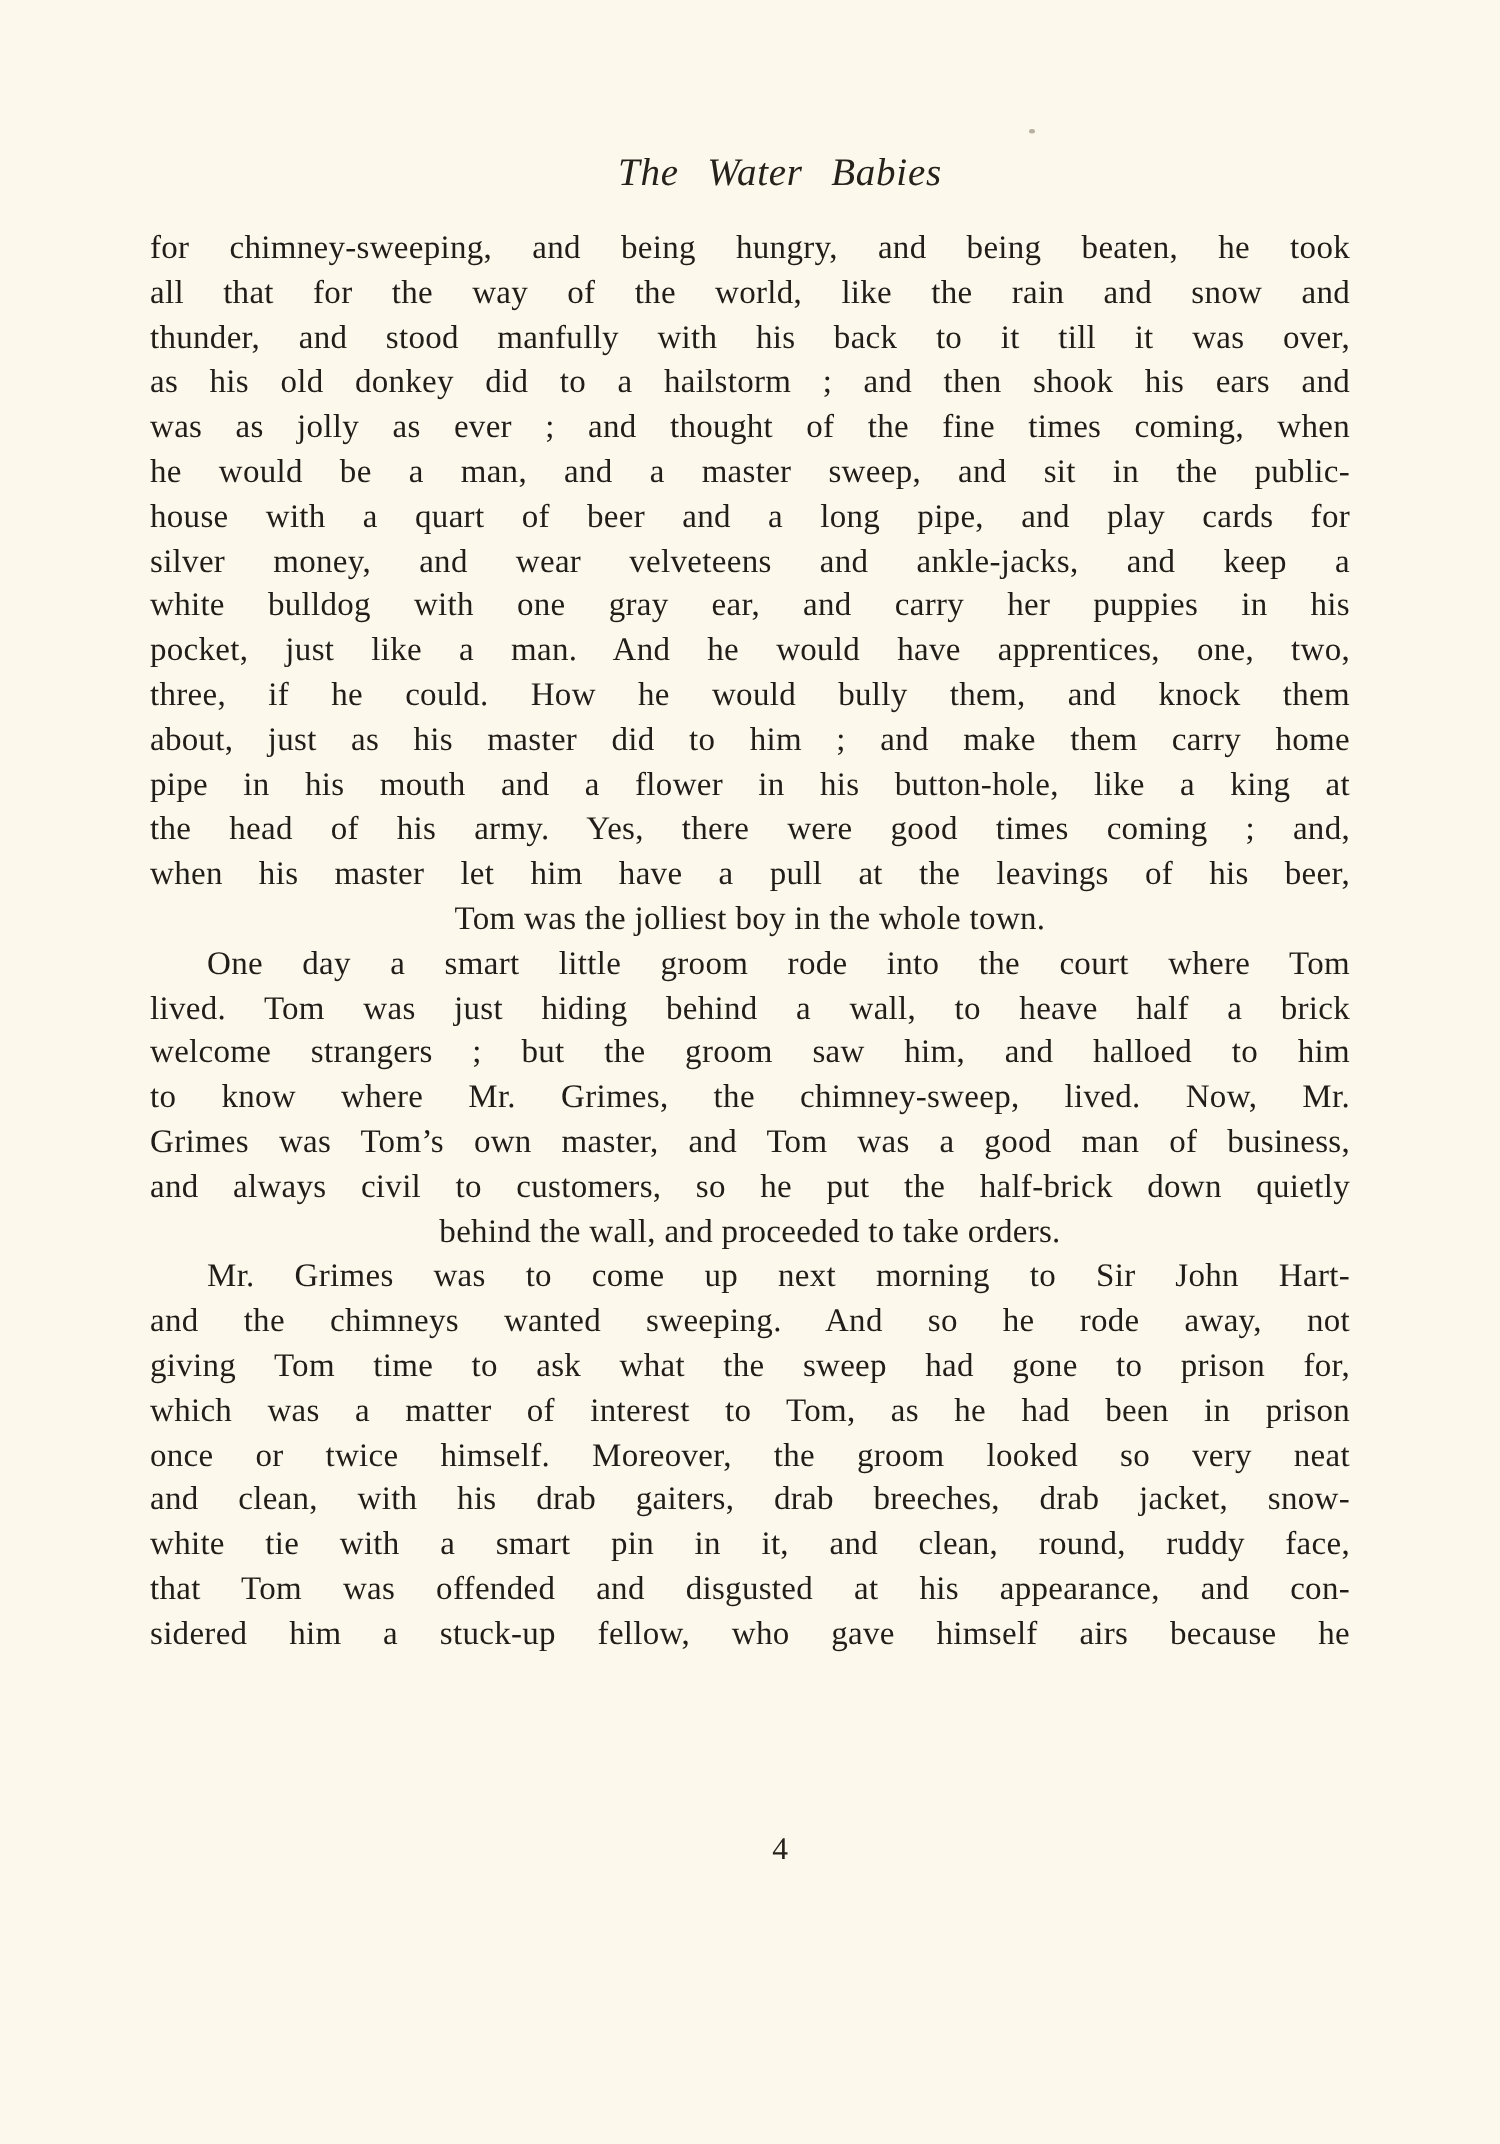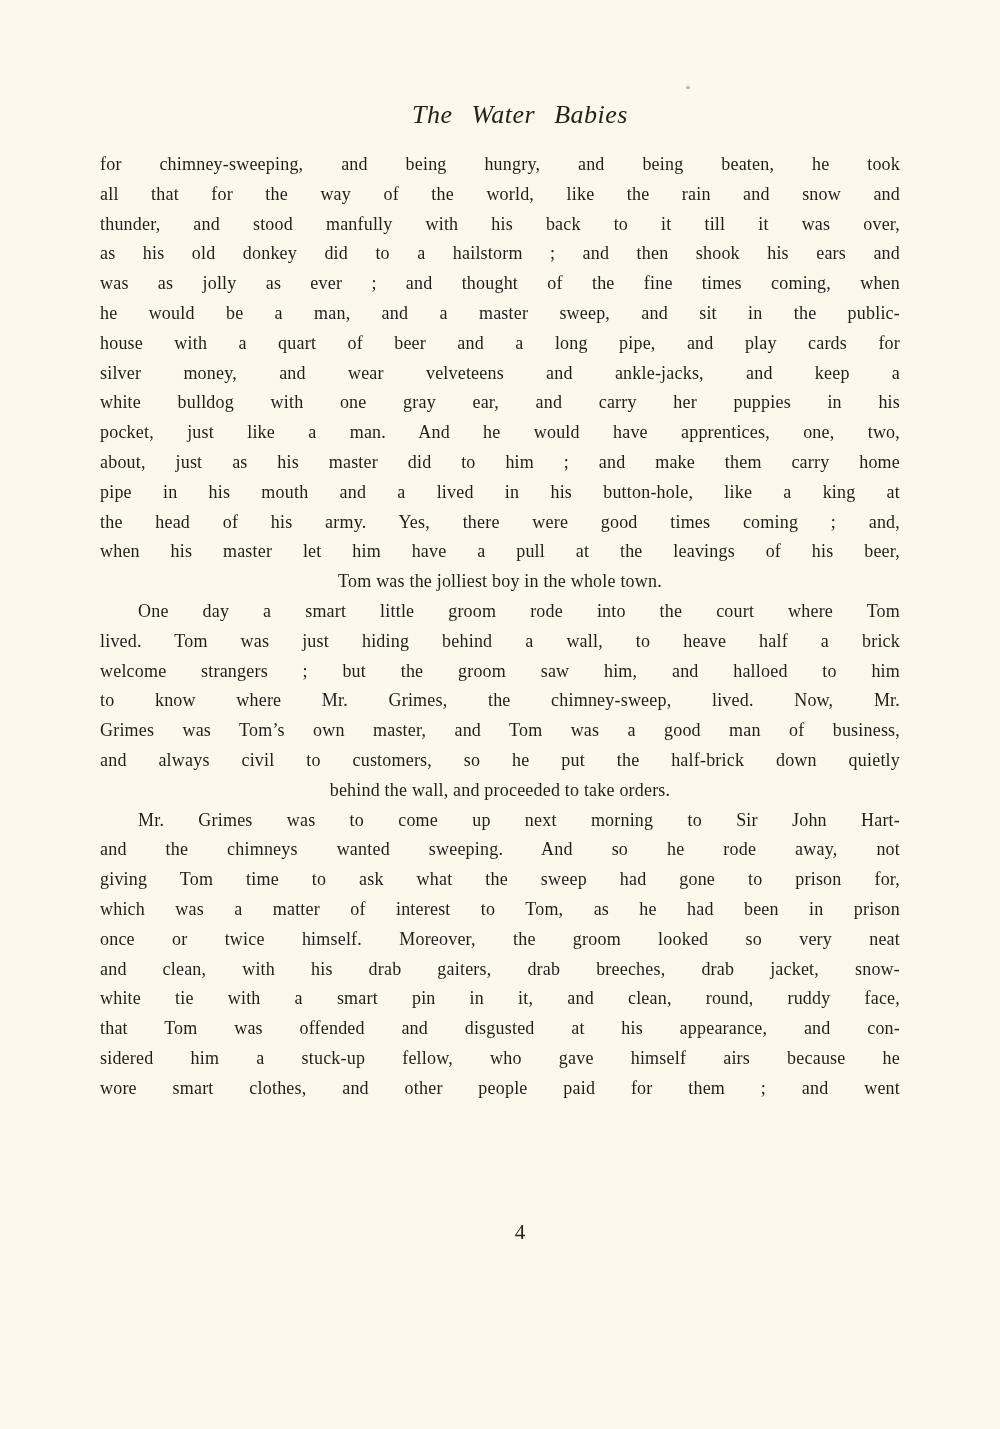--- a/index.html
+++ b/index.html
@@ -26,21 +26,21 @@
     font-size: 26px;
     letter-spacing: 0.5px;
     word-spacing: 12px;
     color: #25221c;
   }
   .text-block {
     position: absolute;
     top: 150px;
     left: 100px;
     width: 800px;
-    font-size: 18px;
+    font-size: 22px;
     letter-spacing: 0.2px;
   }
   .line {
     height: 29.8px;
     line-height: 29.8px;
     white-space: normal;
     overflow: visible;
   }
   .line.just {
     text-align: justify;
@@ -83,37 +83,37 @@
       <div class="line just">for chimney-sweeping, and being hungry, and being beaten, he took</div>
       <div class="line just">all that for the way of the world, like the rain and snow and</div>
       <div class="line just">thunder, and stood manfully with his back to it till it was over,</div>
       <div class="line just">as his old donkey did to a hailstorm ; and then shook his ears and</div>
       <div class="line just">was as jolly as ever ; and thought of the fine times coming, when</div>
       <div class="line just">he would be a man, and a master sweep, and sit in the public-</div>
       <div class="line just">house with a quart of beer and a long pipe, and play cards for</div>
       <div class="line just">silver money, and wear velveteens and ankle-jacks, and keep a</div>
       <div class="line just">white bulldog with one gray ear, and carry her puppies in his</div>
       <div class="line just">pocket, just like a man. And he would have apprentices, one, two,</div>
+      <div class="line just">three, if he could. How he would bully them, and knock them</div>
       <div class="line just">about, just as his master did to him ; and make them carry home</div>
-      <div class="line just">pipe in his mouth and a lived in his button-hole, like a king at</div>
+      <div class="line just">pipe in his mouth and a flower in his button-hole, like a king at</div>
       <div class="line just">the head of his army. Yes, there were good times coming ; and,</div>
       <div class="line just">when his master let him have a pull at the leavings of his beer,</div>
       <div class="line flush">Tom was the jolliest boy in the whole town.</div>
       <div class="line just indent">One day a smart little groom rode into the court where Tom</div>
       <div class="line just">lived. Tom was just hiding behind a wall, to heave half a brick</div>
       <div class="line just">welcome strangers ; but the groom saw him, and halloed to him</div>
       <div class="line just">to know where Mr. Grimes, the chimney-sweep, lived. Now, Mr.</div>
       <div class="line just">Grimes was Tom’s own master, and Tom was a good man of business,</div>
       <div class="line just">and always civil to customers, so he put the half-brick down quietly</div>
       <div class="line flush">behind the wall, and proceeded to take orders.</div>
       <div class="line just indent">Mr. Grimes was to come up next morning to Sir John Hart-</div>
       <div class="line just">and the chimneys wanted sweeping. And so he rode away, not</div>
       <div class="line just">giving Tom time to ask what the sweep had gone to prison for,</div>
       <div class="line just">which was a matter of interest to Tom, as he had been in prison</div>
       <div class="line just">once or twice himself. Moreover, the groom looked so very neat</div>
       <div class="line just">and clean, with his drab gaiters, drab breeches, drab jacket, snow-</div>
       <div class="line just">white tie with a smart pin in it, and clean, round, ruddy face,</div>
       <div class="line just">that Tom was offended and disgusted at his appearance, and con-</div>
       <div class="line just">sidered him a stuck-up fellow, who gave himself airs because he</div>
-      <div class="line just">wore smart clothes, and other people paid for them ; and went</div>
     </div>
   <div class="page-number">4</div>
 </div>
 
 </body></html>

